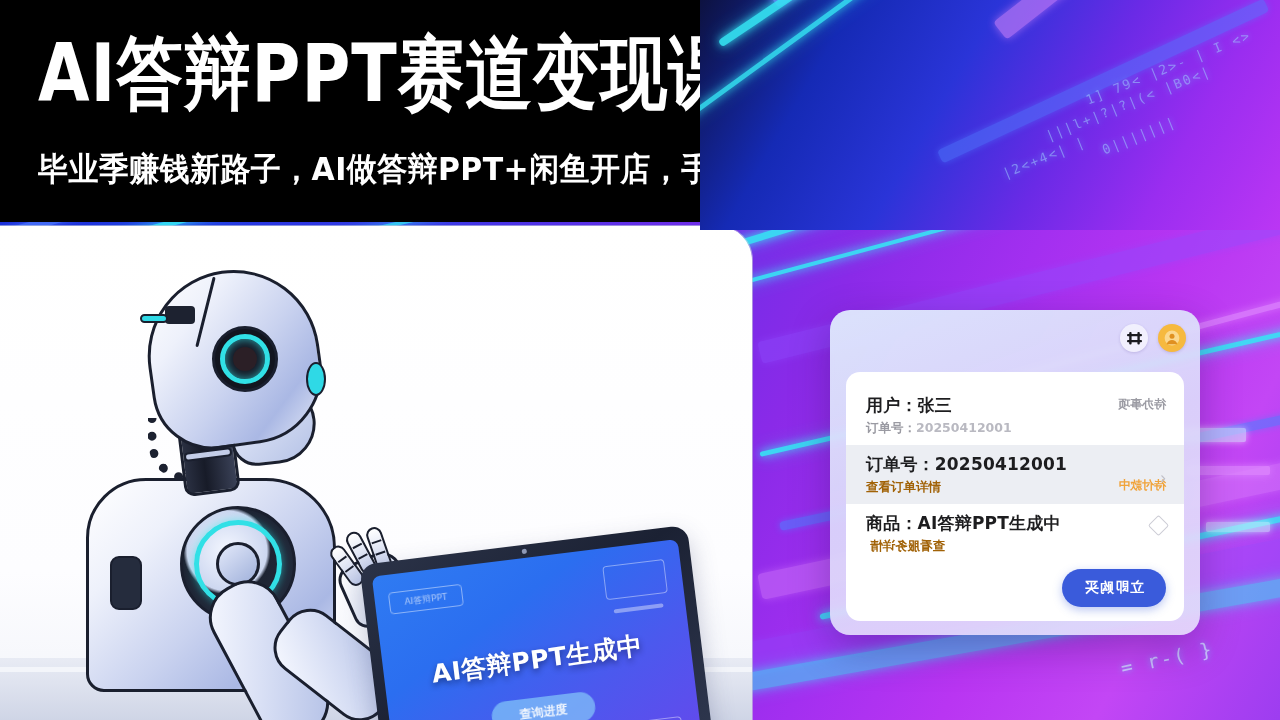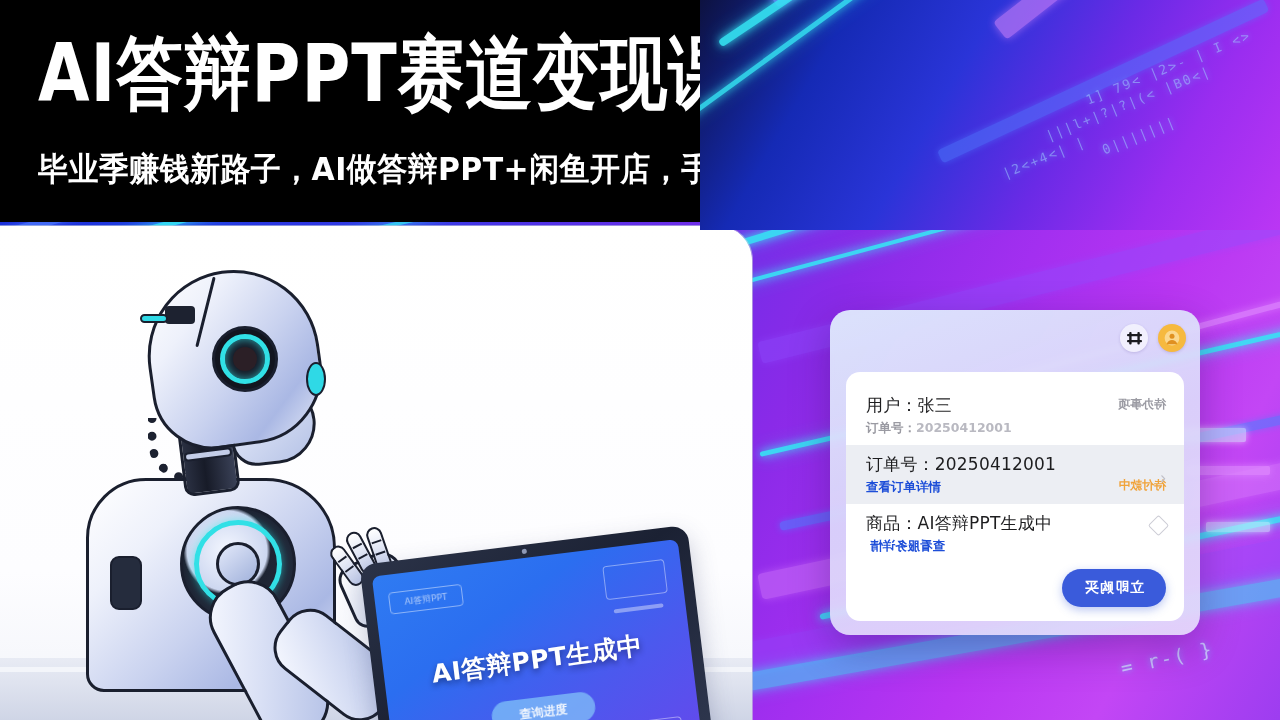--- a/index.html
+++ b/index.html
@@ -284,29 +284,29 @@
   }
   .tool-btn.orange { background: #f6b93f; }
   .card-body {
     position: absolute; left: 16px; right: 16px; top: 62px;
     background: #ffffff; border-radius: 14px 14px 0 0;
     padding: 14px 0 10px 0;
   }
   .row { position: relative; padding: 8px 20px; }
   .row.shaded { background: #eceef3; }
   .row-main {
-    font-size: 17px; font-weight: 400; color: #1d1d1f;
+    font-size: 17px; font-weight: 700; color: #1d1d1f;
     font-family: "DejaVu Sans","Liberation Sans",sans-serif;
     letter-spacing: .2px;
   }
   .row-sub {
     margin-top: 3px; font-size: 12.5px; color: #9a9aa2; font-weight: 600;
     font-family: "DejaVu Sans","Liberation Sans",sans-serif;
   }
-  .row-sub.ghost { color: #1d4ed8; filter: blur(.7px); }
+  .row-sub.ghost { color: #a16207; filter: blur(.7px); }
   .row-right {
     position: absolute; right: 18px; top: 10px;
     font-size: 12px; color: #9b9ba3; font-weight: 700;
     filter: blur(.7px);
     font-family: "DejaVu Sans","Liberation Sans",sans-serif;
     transform: scaleX(-1);
   }
   .row-right.warn { color: #f0a33a; top: auto; bottom: 10px; }
   .chev {
     position: absolute; right: 18px; top: 50%; margin-top: -7px;

